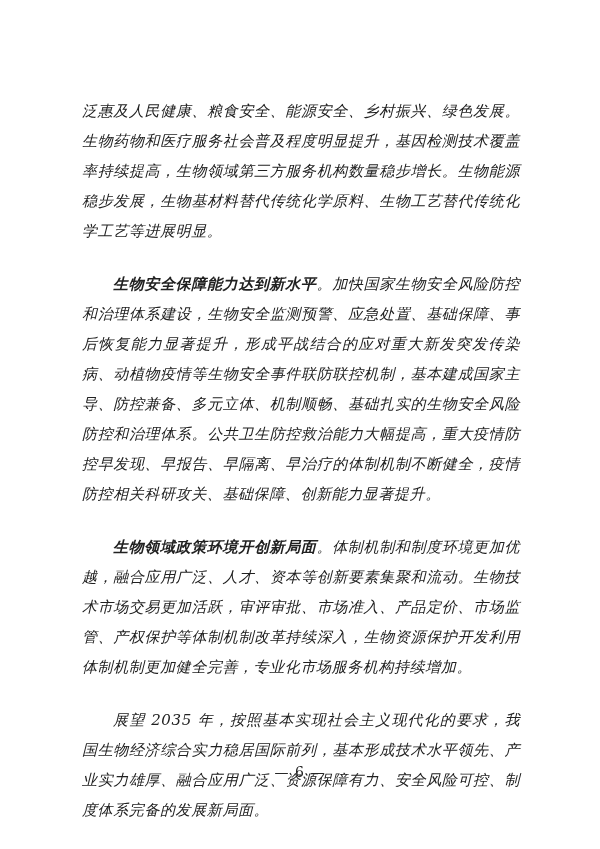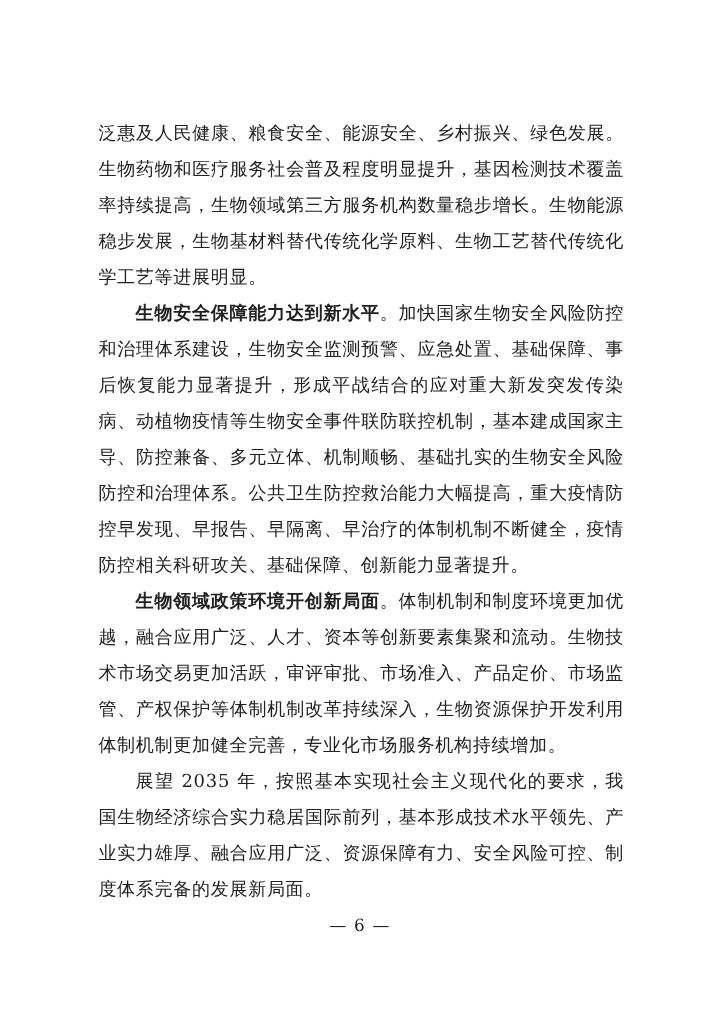--- a/index.html
+++ b/index.html
@@ -28,23 +28,25 @@
       top: 96px;
       width: 438px;
       font-size: 15px;
       line-height: 30px;
       letter-spacing: 0.6px;
       text-align: justify;
     }
     p.para {
       margin: 0;
       padding: 0;
+      font-style: italic;
     }
     p.para.indent {
       text-indent: 31px;
+      margin-top: 23px;
     }
     .lead {
       font-weight: bold;
     }
     .pagenum {
       position: absolute;
       top: 764px;
       left: 0;
       width: 600px;
       text-align: center;

